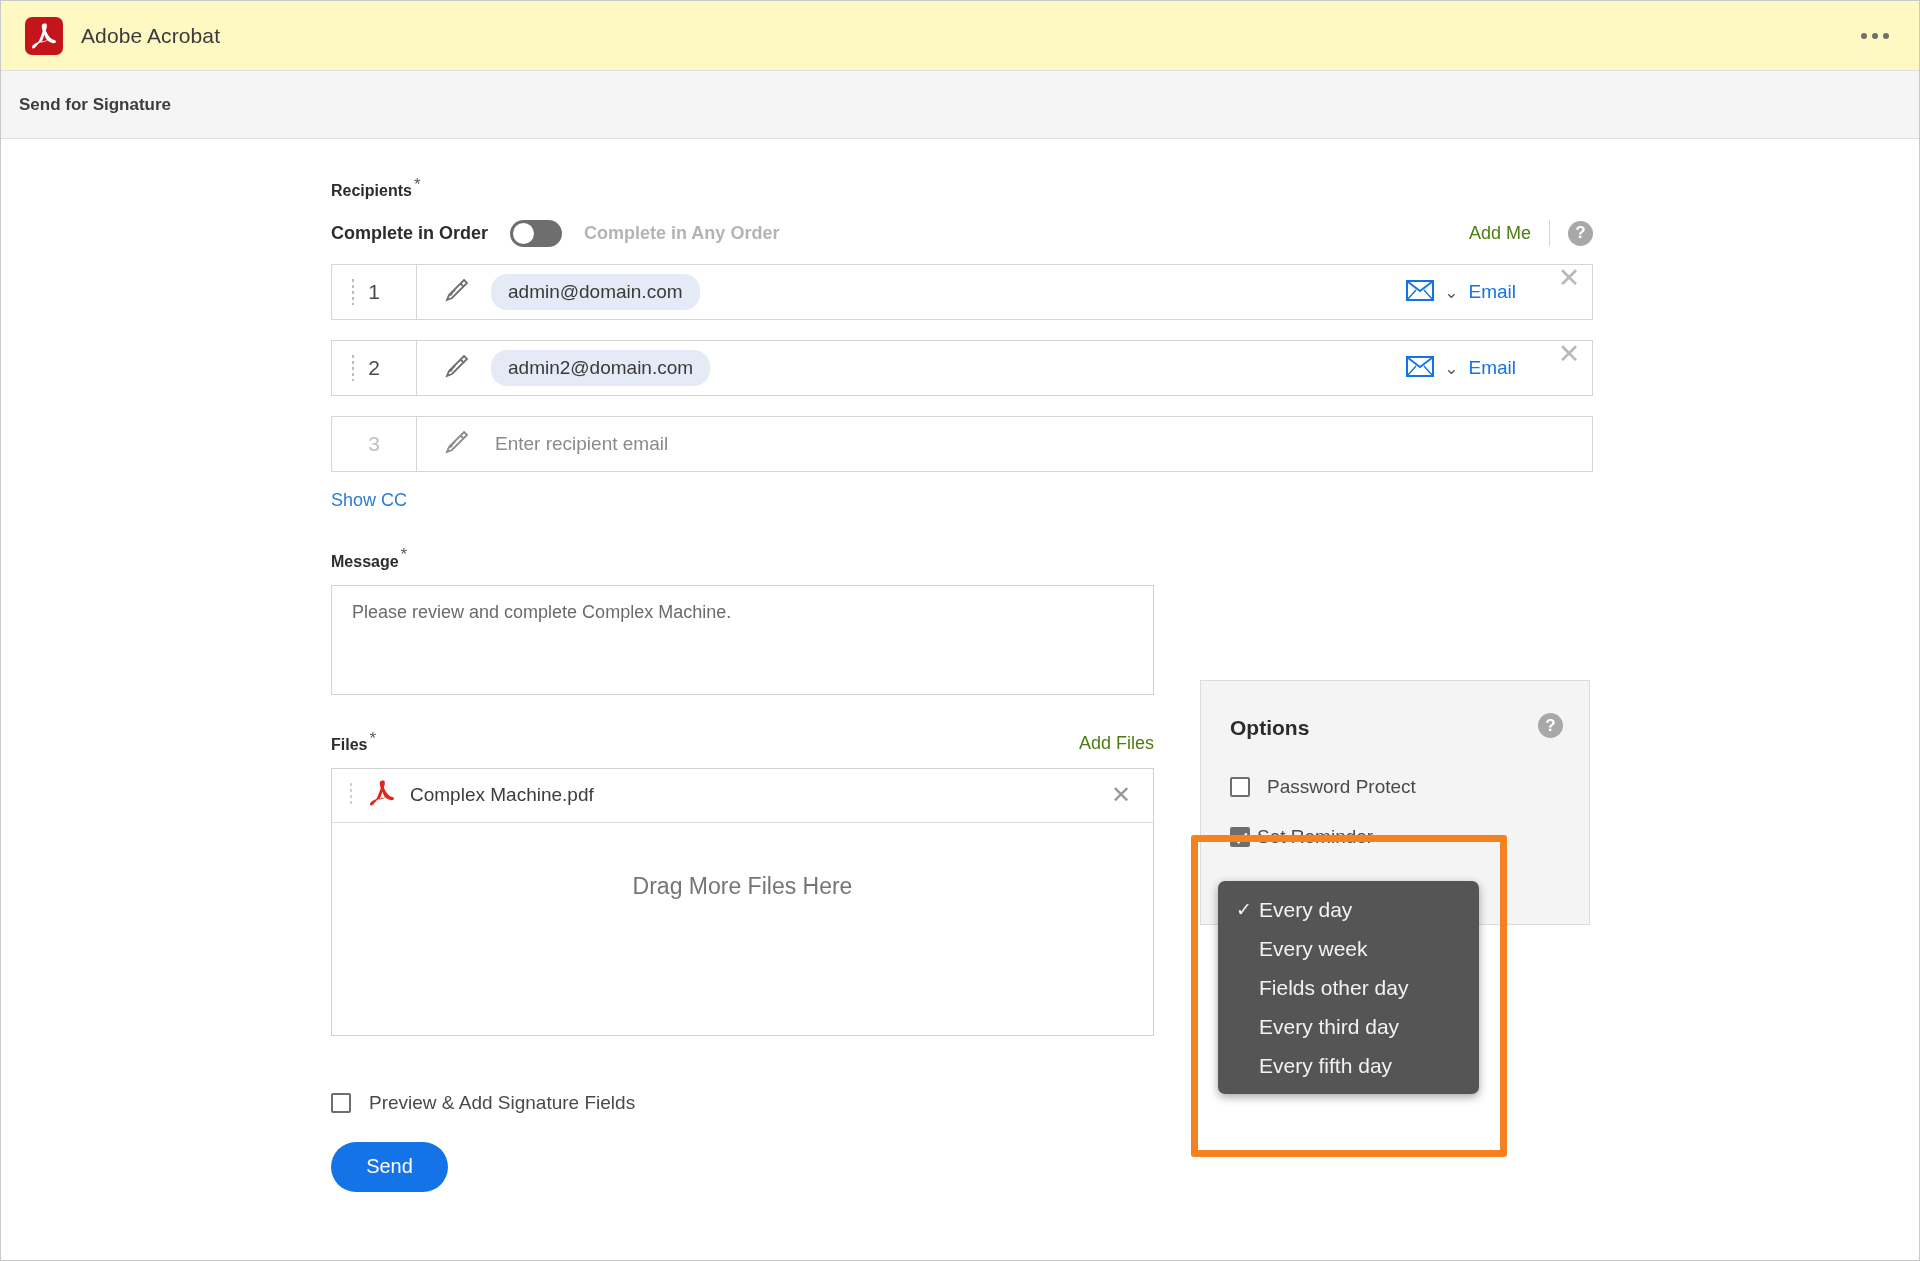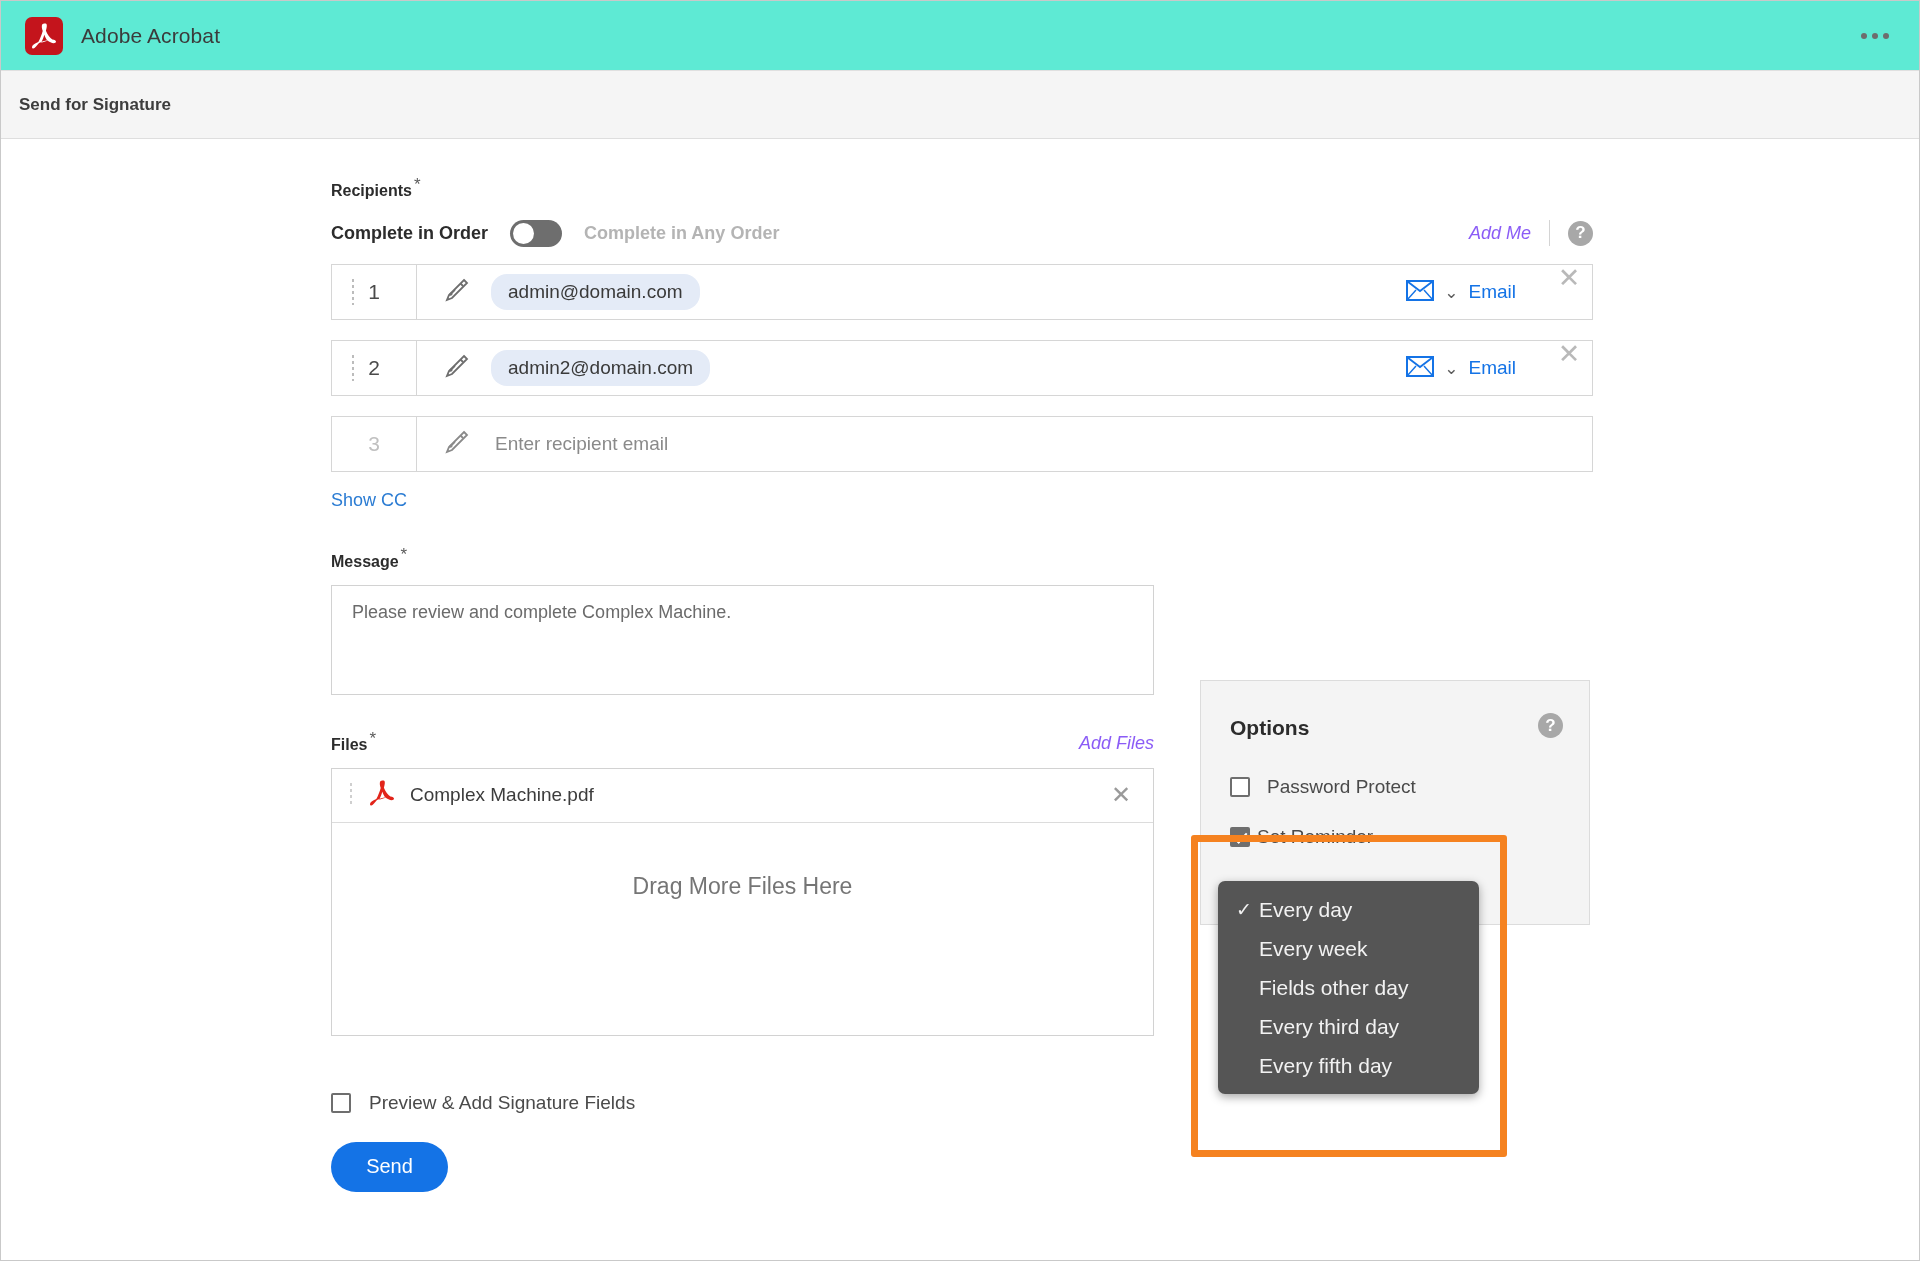--- a/index.html
+++ b/index.html
@@ -12,21 +12,21 @@
   .window {
     position: relative;
     width: 1920px; height: 1261px;
     background: #ffffff;
     border: 1px solid #c9c9c9;
   }
 
   
   .titlebar {
     height: 70px;
-    background: #5eead4;
+    background: #fef9c3;
     border-bottom: 1px solid #e0e0e0;
     display: flex; align-items: center;
     padding: 0 24px;
   }
   .acrobat-logo {
     width: 38px; height: 38px;
     background: #c4141c;
     border-radius: 7px;
     position: relative;
     flex: 0 0 auto;
@@ -89,21 +89,21 @@
   }
   .toggle .knob {
     position: absolute; left: 3px; top: 3px;
     width: 21px; height: 21px; border-radius: 50%;
     background: #ffffff;
   }
   .order-label-muted { font-size: 18px; font-weight: bold; color: #b4b4b4; }
   .order-right {
     margin-left: auto; display: flex; align-items: center; gap: 0;
   }
-  .link { color: #8b5cf6; font-size: 18px; cursor: pointer; font-style: italic; }
+  .link { color: #4d7c0f; font-size: 18px; cursor: pointer; }
   .vdiv { width: 1px; height: 26px; background: #d4d4d4; margin: 0 18px; }
   .help-icon {
     width: 25px; height: 25px; border-radius: 50%;
     background: #a8a8a8; color: #fff;
     font-size: 17px; font-weight: bold;
     display: flex; align-items: center; justify-content: center;
     cursor: pointer; flex: 0 0 auto;
   }
 
   

